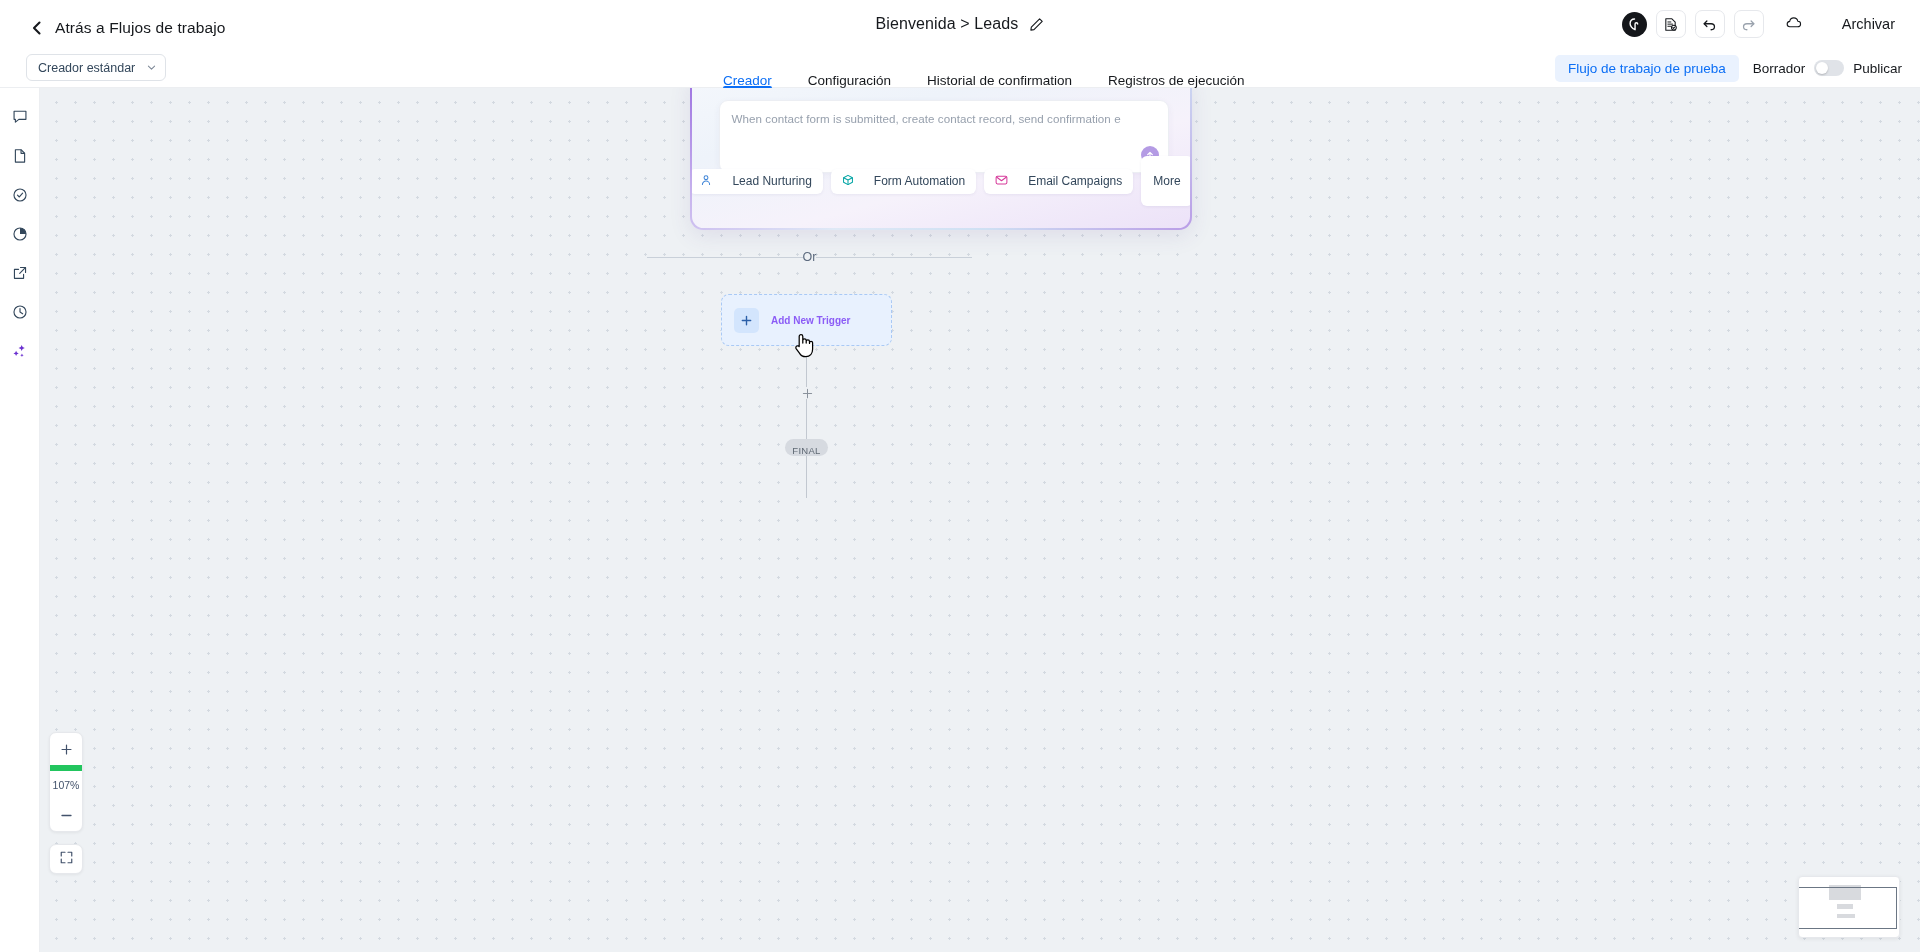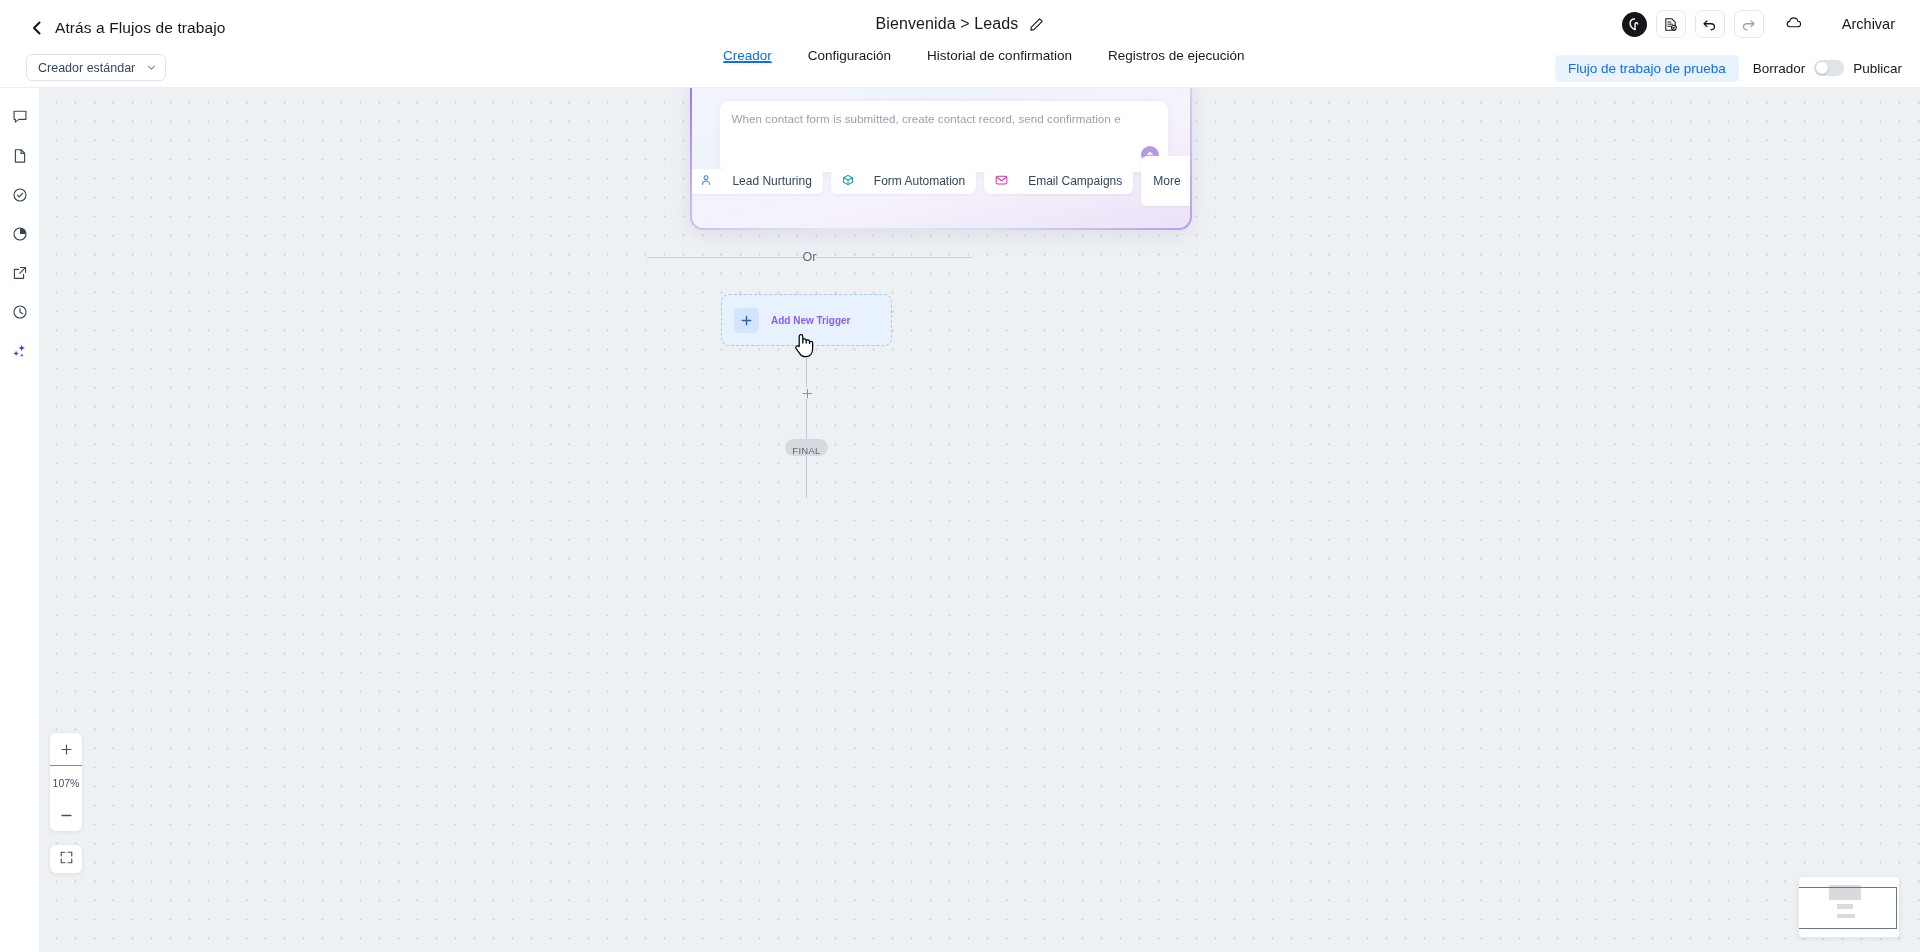--- a/index.html
+++ b/index.html
@@ -74,21 +74,21 @@
     margin-left: 26px;
     width: 140px; height: 27px;
     border: 1px solid #dfe3e8; border-radius: 6px;
     background: #fff;
     display: flex; align-items: center; justify-content: space-between;
     padding: 0 8px 0 11px; cursor: pointer;
   }
   .builder-select-label { font-size: 12.5px; color: #33475b; }
   .tabs {
     position: absolute; left: 705px; top: 0; height: 40px;
-    display: flex; align-items: flex-start; gap: 0;
+    display: flex; align-items: flex-end; gap: 0;
   }
   .tab {
     display: flex; align-items: center;
     padding: 0 18px;
     font-size: 13.5px; color: #16191d; cursor: pointer;
     position: relative;
     white-space: nowrap;
   }
   .tab.active { color: #0b6ef5; }
   .tab.active::after {
@@ -257,21 +257,21 @@
     box-shadow: 0 1px 3px rgba(0,0,0,.06);
     display: flex; flex-direction: column;
   }
   .zoom-btn {
     height: 32px; display: flex; align-items: center; justify-content: center;
     cursor: pointer;
   }
   .zoom-level {
     height: 34px; display: flex; align-items: center; justify-content: center;
     font-size: 10.5px; color: #42526b;
-    border-top: 1px solid #22c55e;
+    border-top: 6px solid #22c55e;
   }
   .zoom-minus { border-top: 0; }
   .fit-btn {
     position: absolute; left: 9px; bottom: 78px;
     width: 34px; height: 30px;
     background: #ffffff;
     border: 1px solid #e6e8ec; border-radius: 7px;
     box-shadow: 0 1px 3px rgba(0,0,0,.06);
     display: flex; align-items: center; justify-content: center;
     cursor: pointer;

